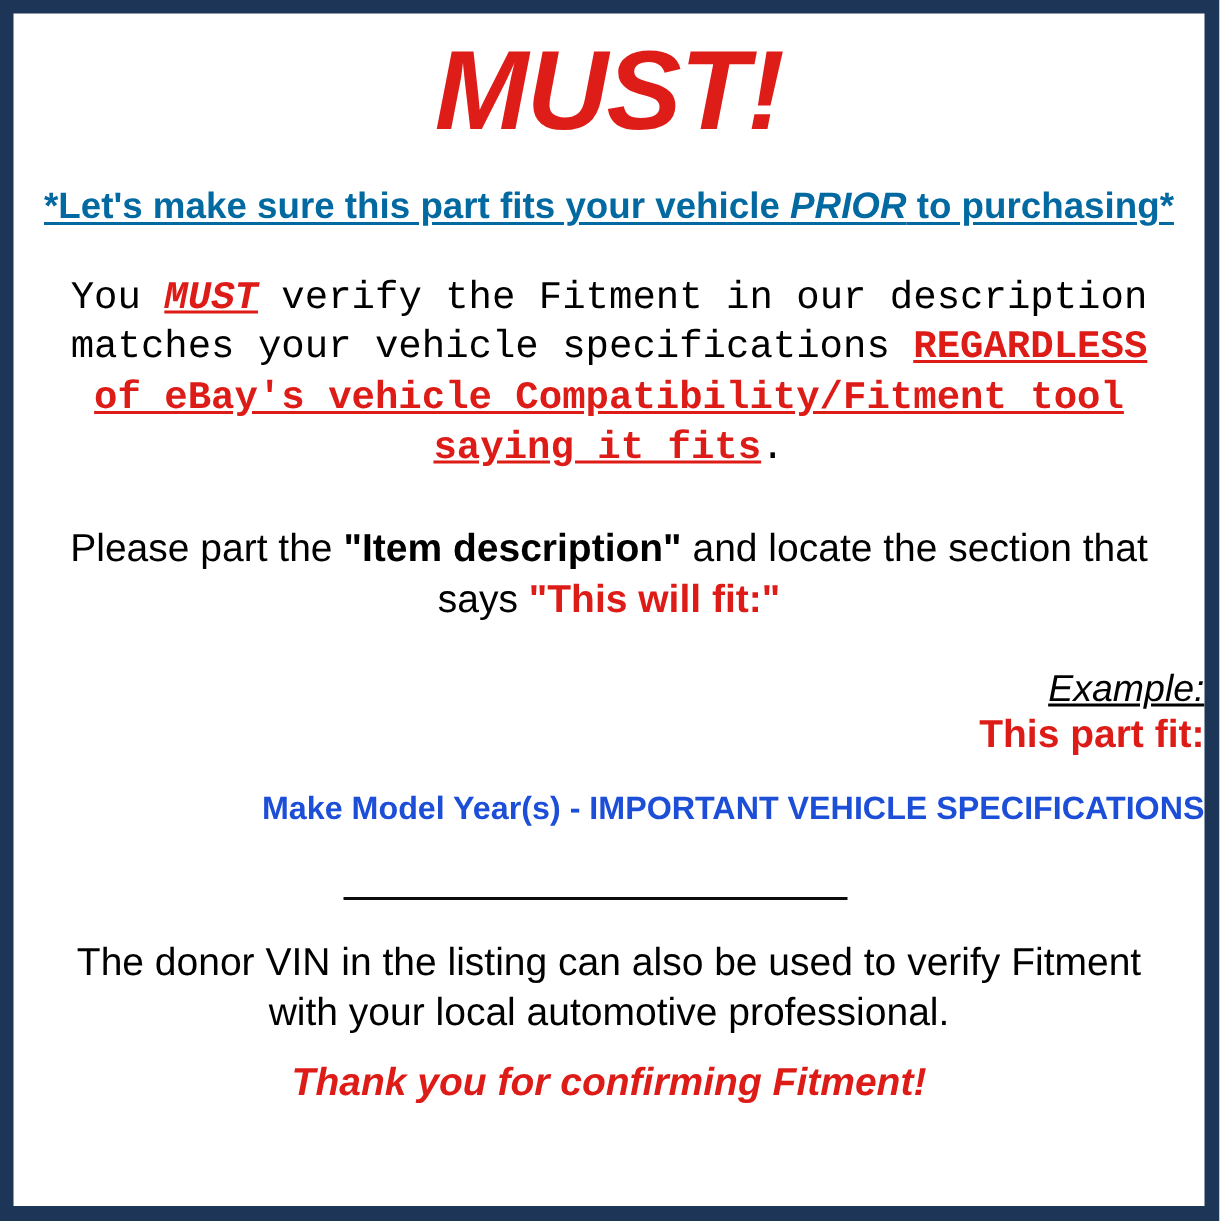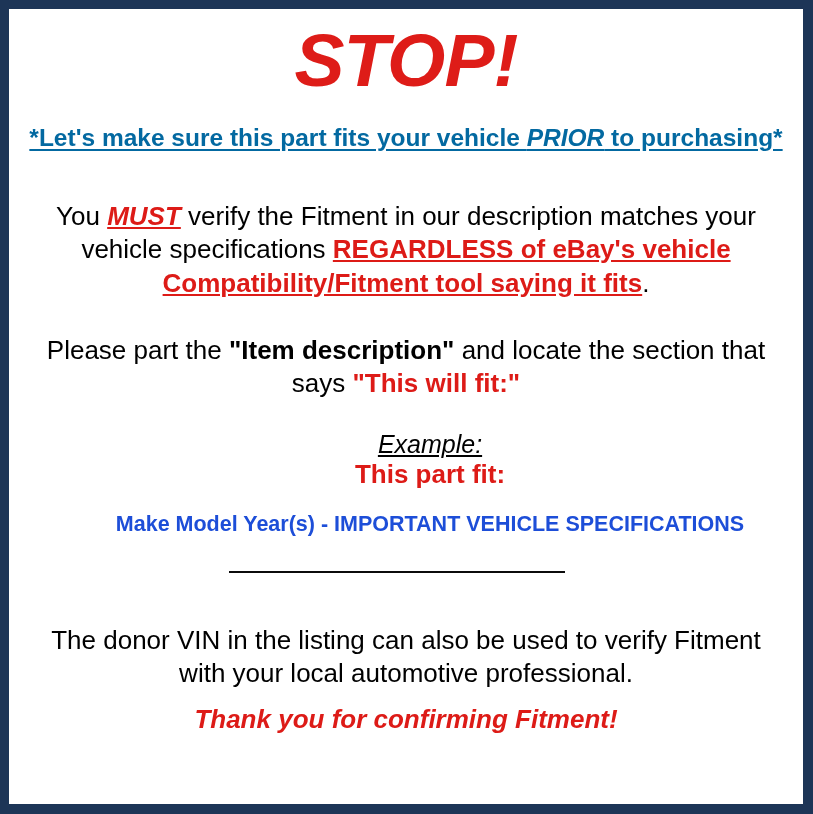--- a/index.html
+++ b/index.html
@@ -66,24 +66,24 @@
 
   .para {
     text-align: center;
     color: #000000;
     font-size: 26px;
     line-height: 1.28;
     margin: 0;
     padding: 0 22px;
   }
 
-  .para-verify { margin-top: 48px; }
+  .para-verify { margin-top: 30px; font-family: Liberation Mono, monospace; }
   .para-view   { margin-top: 34px; }
   .para-confirm{ margin-top: 40px; }
-  .para-vin    { margin-top: 44px; }
+  .para-vin    { margin-top: 18px; }
 
   .em-red-bi-u {
     color: #dd1b17;
     font-weight: bold;
     font-style: italic;
     text-decoration: underline;
     text-underline-offset: 2px;
   }
   .em-red-b-u {
     color: #dd1b17;
@@ -94,23 +94,23 @@
   .em-red-b {
     color: #dd1b17;
     font-weight: bold;
   }
   .em-black-b {
     color: #000000;
     font-weight: bold;
   }
 
   .example-block {
-    margin: 30px 0 4px 0;
+    margin: 30px 0 16px 0;
     padding-left: 48px;
-    text-align: center;
+    text-align: right;
   }
   .example-label {
     color: #000000;
     font-style: italic;
     font-size: 25px;
     text-decoration: underline;
     text-underline-offset: 2px;
     display: inline-block;
     line-height: 1.1;
   }
@@ -152,21 +152,21 @@
     margin-top: 14px;
     line-height: 1.2;
   }
 </style>
 </head>
 <body>
 
 <div class="notice-frame">
   <div class="notice-sheet">
 
-    <div class="headline">STOP!</div>
+    <div class="headline">MUST!</div>
 
     <div class="subhead">
       <span class="u">*Let's make sure this part fits your vehicle </span><span class="u ital">PRIOR</span><span class="u"> to purchasing*</span>
     </div>
 
     <div class="para para-verify">
       <span>You </span><span class="em-red-bi-u">MUST</span><span> verify the Fitment in our description matches your vehicle specifications </span><span class="em-red-b-u">REGARDLESS of eBay's vehicle Compatibility/Fitment tool saying it fits</span><span>.</span>
     </div>
 
     <div class="para para-view">

